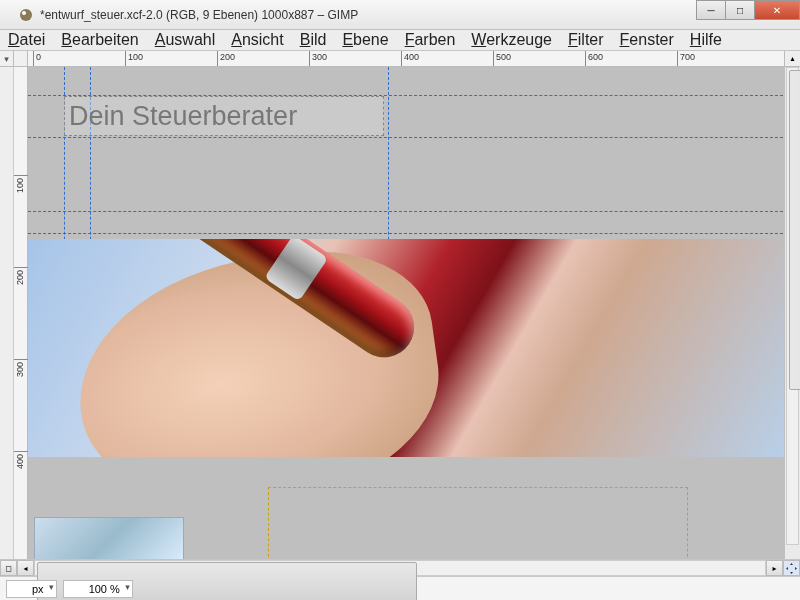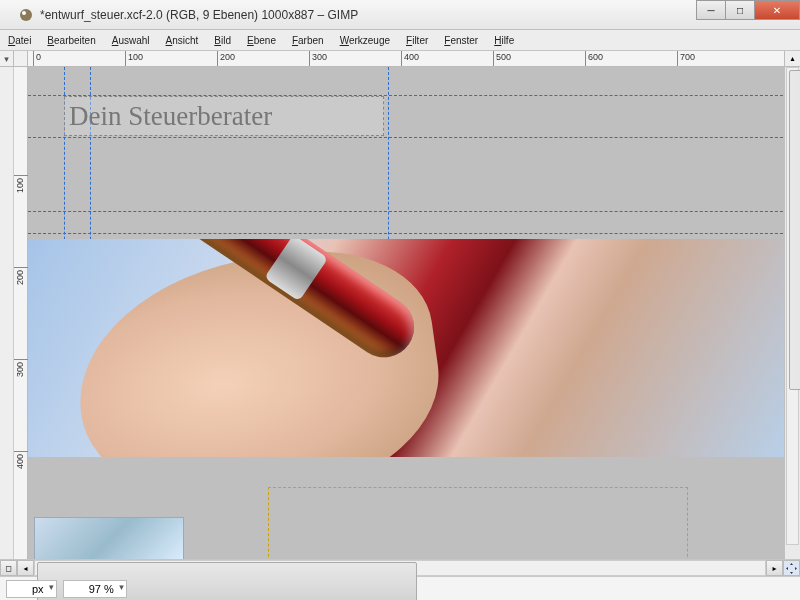--- a/index.html
+++ b/index.html
@@ -9,21 +9,21 @@
 .titlebar { height: 30px; background: linear-gradient(to bottom, #f7f7f7, #e6e6e6); border-bottom: 1px solid #bfbfbf; display: flex; align-items: center; padding-left: 18px; position: relative; }
 .titlebar .icon { width: 16px; height: 16px; margin-right: 6px; }
 .titlebar .title { font-size: 12px; color: #333; }
 .winbtns { position: absolute; right: 0; top: 0; display: flex; height: 20px; }
 .winbtn { width: 30px; height: 20px; border: 1px solid #9a9a9a; display: flex; align-items: center; justify-content: center; font-size: 10px; margin-left: -1px; }
 .winbtn.min, .winbtn.max { background: linear-gradient(to bottom, #f0f0f0, #d8d8d8); }
 .winbtn.close { background: linear-gradient(to bottom, #e67a63, #c84a2f); color: #fff; width: 46px; }
 
 
 .menubar { height: 21px; background: #ededed; border-bottom: 1px solid #c5c5c5; display: flex; align-items: center; padding-left: 8px; }
-.menubar span { margin-right: 16px; font-size: 10px; color: #222; cursor: default; }
+.menubar span { margin-right: 16px; font-size: 16px; color: #222; cursor: default; }
 .menubar span u { text-decoration: underline; }
 
 
 .ruler-row { display: flex; height: 16px; background: #f0f0f0; border-bottom: 1px solid #bbb; }
 .origin { width: 28px; display:flex; }
 .origin .sq { width:14px; border-right:1px solid #bbb; display:flex; align-items:center; justify-content:center; font-size:9px; color:#555;}
 .h-ruler { flex: 1; position: relative; background: #f4f4f4; font-size: 9px; color: #333; overflow: hidden; }
 .h-ruler .tick { position: absolute; top: 0; height: 16px; border-left: 1px solid #888; }
 .h-ruler .tick.lbl::after { content: attr(data-v); position: absolute; left: 2px; top: 1px; font-size: 9px; }
 .scroll-up { width: 16px; background:#eee; border-left:1px solid #bbb; display:flex; align-items:center; justify-content:center; font-size:8px;}
@@ -38,21 +38,21 @@
 .v-scroll { width: 16px; background: #eaeaea; border-left:1px solid #c0c0c0; position:relative;}
 .v-scroll .track { position:absolute; top:0; bottom:14px; left:1px; right:1px; background:#f0f0f0; border:1px solid #ccc;}
 .v-scroll .thumb { position:absolute; top:2px; left:2px; right:2px; height:320px; background:linear-gradient(to right,#e8e8e8,#cfcfcf); border:1px solid #aaa; border-radius:2px;}
 
 
 .canvas { position: absolute; left: 0; top: 0; width: 760px; height: 100%; }
 .guide-h { position: absolute; left: 0; right: 0; border-top: 1px dashed #2a6fd6; }
 .guide-v { position: absolute; top: 0; bottom: 0; border-left: 1px dashed #2a6fd6; }
 
 .heading-box { position: absolute; left: 36px; top: 29px; width: 320px; height: 40px; border: 1px dashed #888; background: rgba(220,220,220,0.4); display:flex; align-items:center; padding-left:4px;}
-.heading-box .txt { font-family: Liberation Serif, serif; font-size: 27px; color: #777; }
+.heading-box .txt { font-family: Liberation Sans, sans-serif; font-size: 27px; color: #777; }
 
 .navbar { position: absolute; left: 0; top: 93px; width: 760px; height: 78px; background: linear-gradient(to bottom, #4b4b4b 0%, #1b1b1b 50%, #000 100%); border-top:1px solid #222; border-bottom:1px solid #111; display:flex; align-items:center; }
 .navbar .item { color: #fff; font-weight: bold; font-size: 17px; font-family: Arial, sans-serif; position:absolute;}
 .nav1 { left: 62px; } .nav2 { left: 240px; } .nav3 { left: 422px; }
 
 .photo { position:absolute; left:0; top:172px; width:760px; height:218px; background: linear-gradient(120deg, #a6c4e8 0%, #c9d9ee 25%, #e8c2b4 35%, #b0212a 48%, #7d1119 55%, #e8c2b4 62%, #cfa890 70%, #b7d0ea 100%); overflow:hidden;}
 .photo .hand { position:absolute; left:50px; top:20px; width:360px; height:240px; background: radial-gradient(ellipse at 40% 50%, #f3d1b8 0%, #e2b89f 50%, #cda383 80%); border-radius: 60% 40% 50% 50%; transform: rotate(-8deg);}
 .photo .pen { position:absolute; left:70px; top:-20px; width:340px; height:60px; background: linear-gradient(to bottom, #e44 0%, #a01016 40%, #5c0a0c 60%, #d83 100%); transform: rotate(34deg); border-radius: 30px; box-shadow: inset 0 6px 10px rgba(255,255,255,0.4), inset 0 -6px 10px rgba(0,0,0,0.5);}
 .photo .pen::after { content:""; position:absolute; right:115px; top:4px; width:42px; height:52px; background: linear-gradient(to bottom,#ddd,#888,#ddd); border-radius:6px;}
 
@@ -181,15 +181,15 @@
   <div class="arrow">▸</div>
   <div class="nav">
     <svg width="11" height="11">
         <path d="M5.5 0 L7 2 L4 2 Z M5.5 11 L7 9 L4 9 Z M0 5.5 L2 4 L2 7 Z M11 5.5 L9 4 L9 7 Z" fill="#335"></path>
       </svg>
   </div>
 </div>
 
 <div class="status">
   <div class="box drop">px</div>
-  <div class="box drop">97 %</div>
+  <div class="box drop">100 %</div>
   <div class="msg">Neue Ebene (9,9 MB)</div>
 </div>
 
 </body></html>

